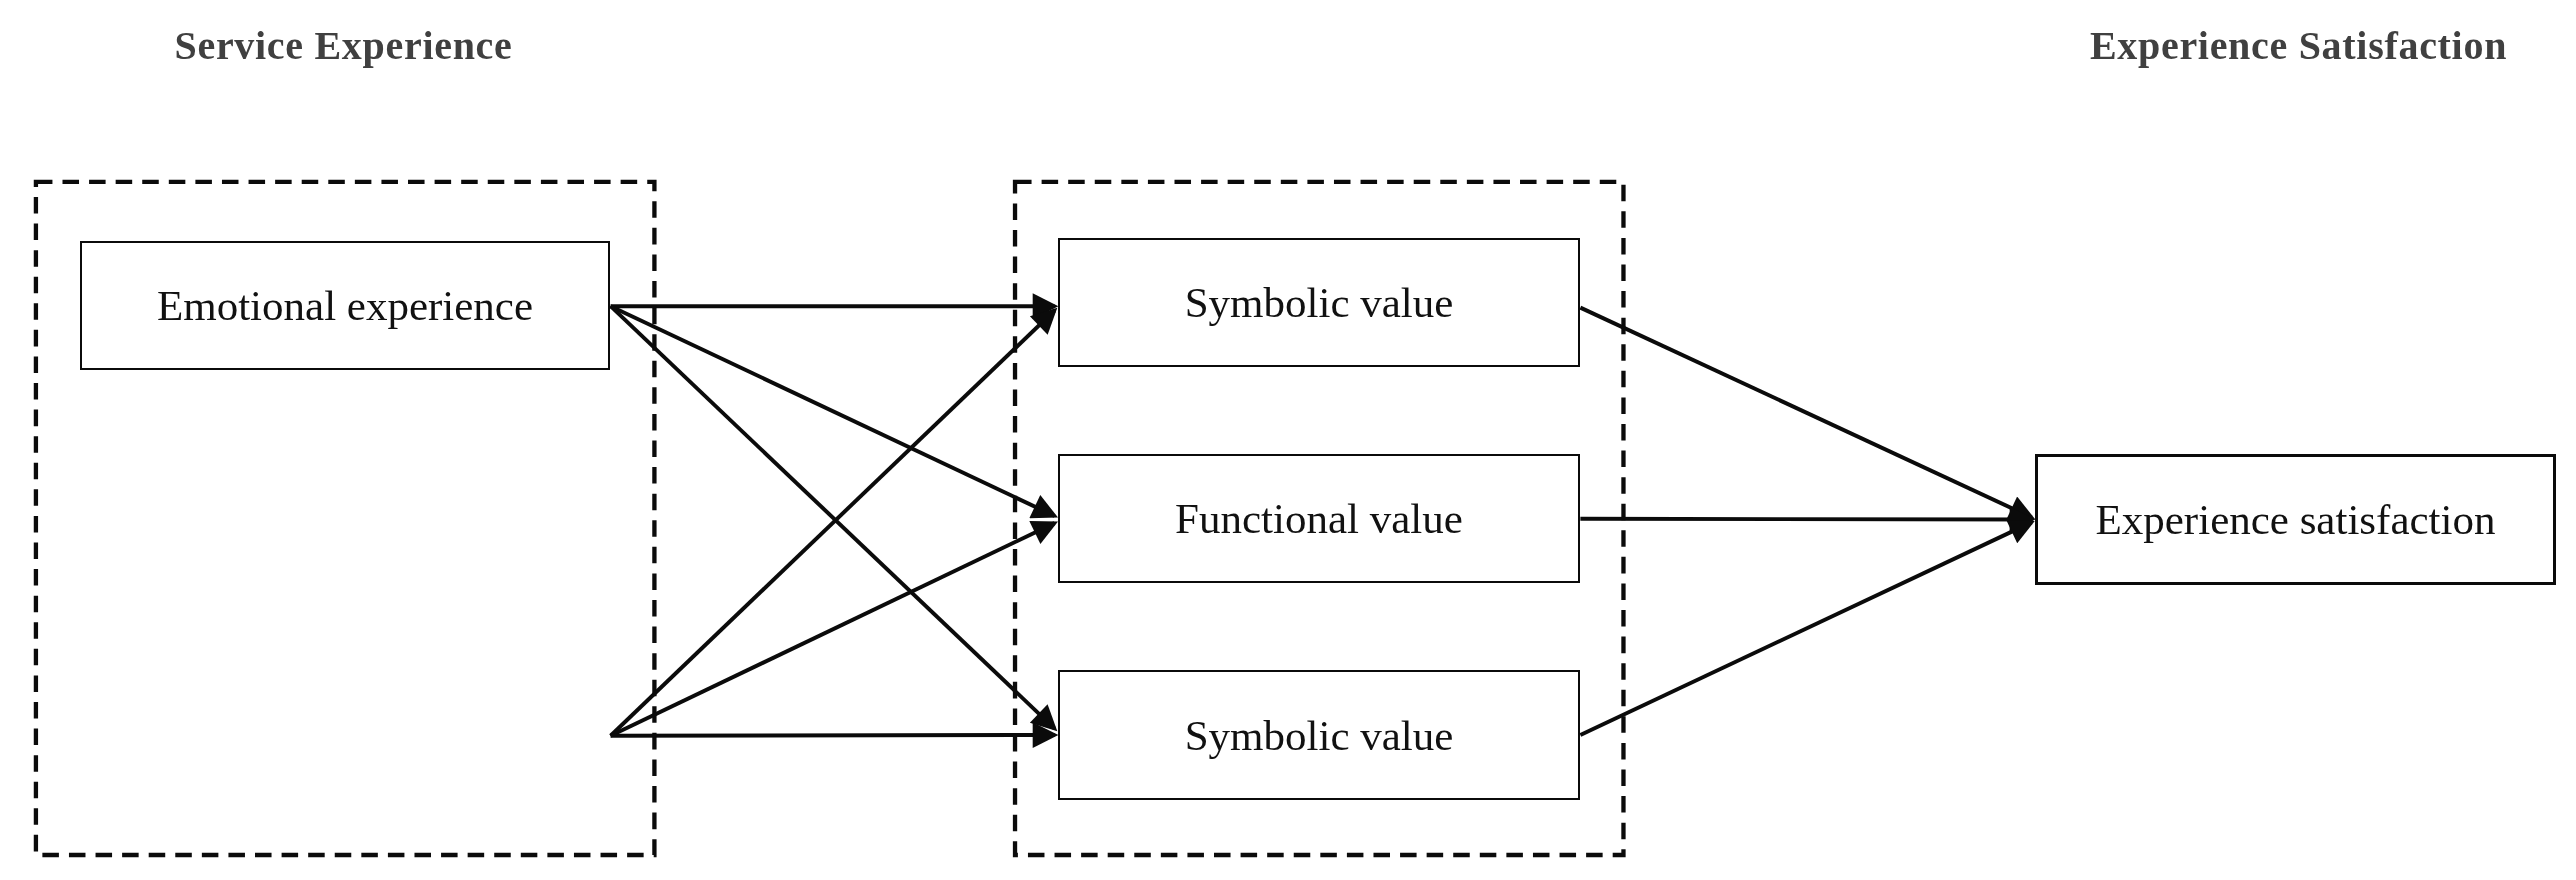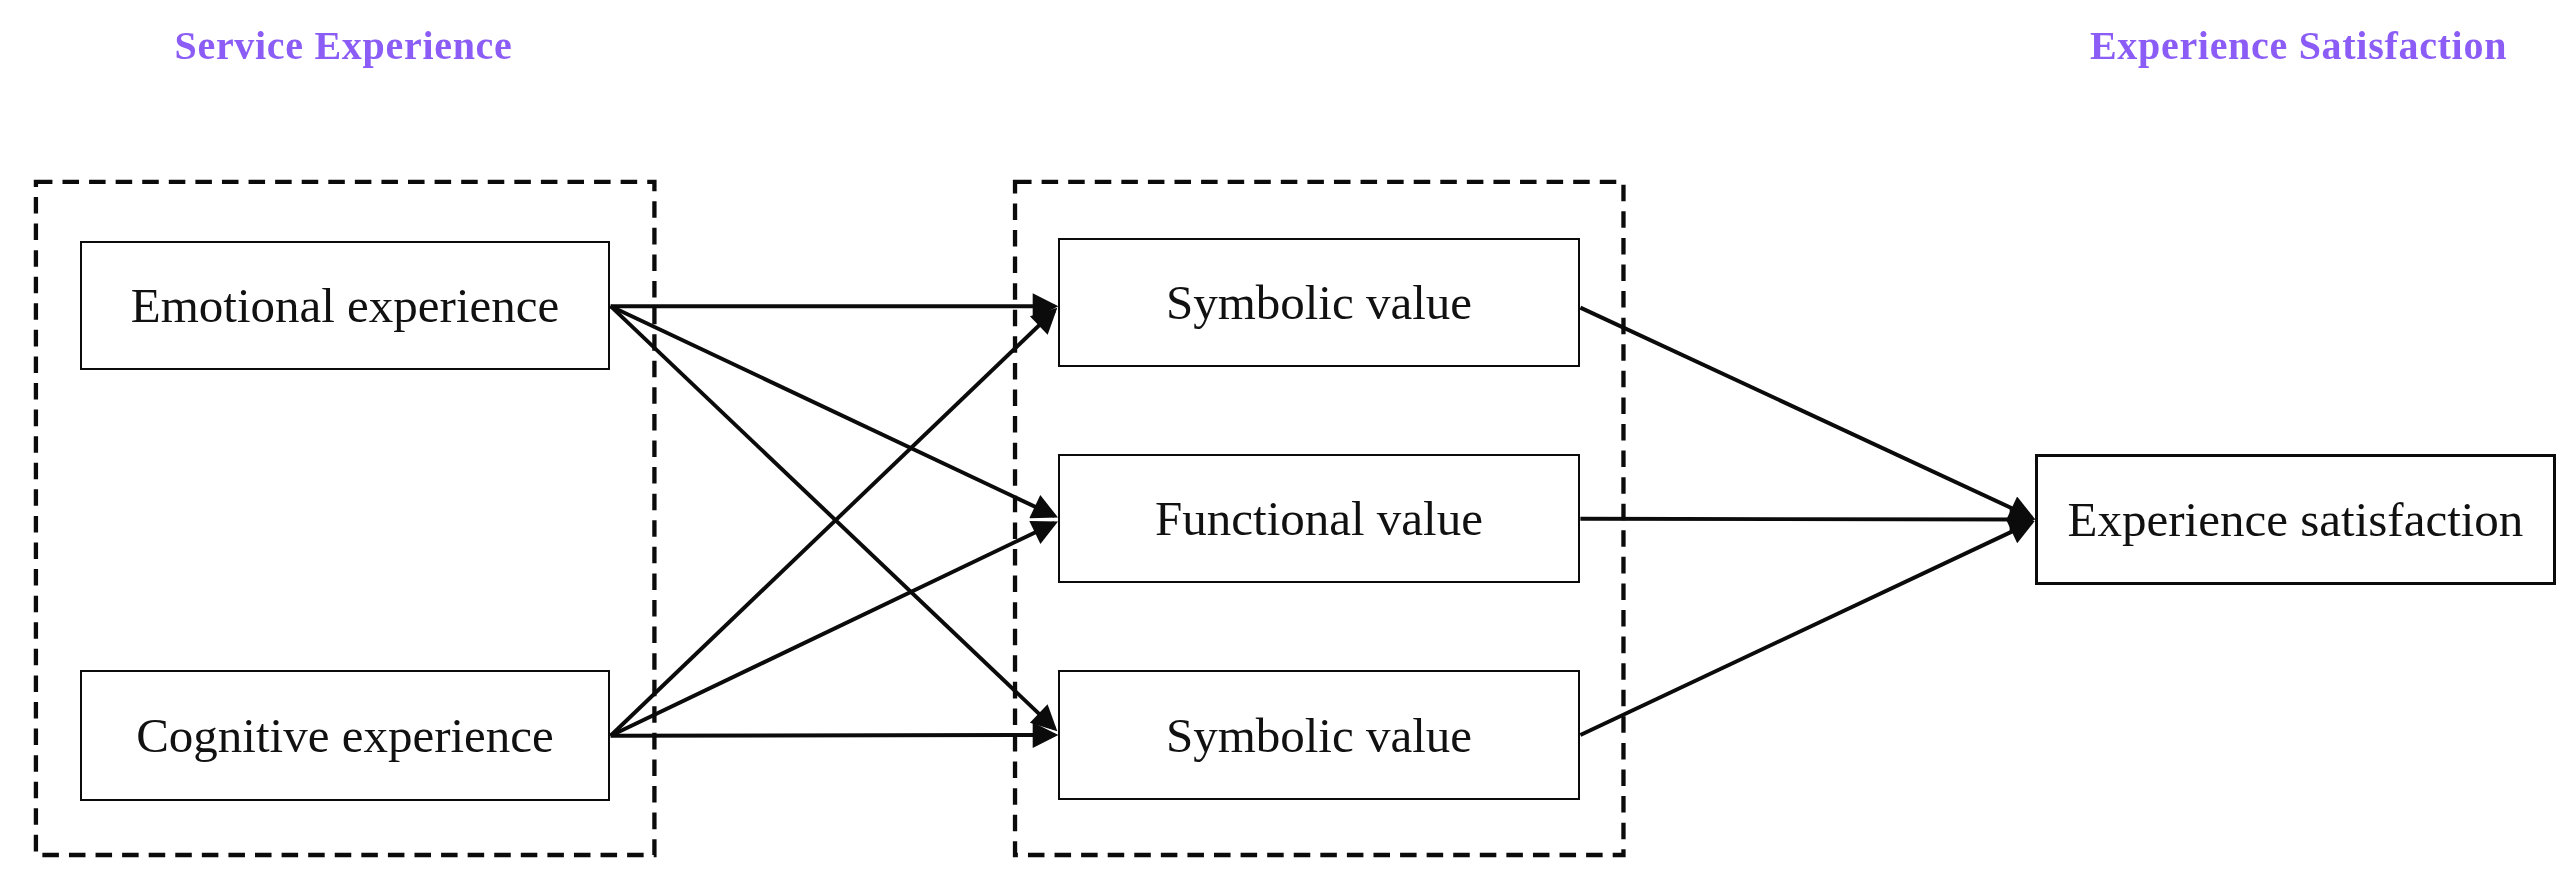--- a/index.html
+++ b/index.html
@@ -15,34 +15,34 @@
     background: #ffffff;
     color: #0b0b0b;
   }
   .col-header {
     position: absolute;
     top: 21.6px;
     font-size: 40px;
     font-weight: bold;
     text-align: center;
     letter-spacing: 0.7px;
-    color: #8b5cf6;
+    color: #404040;
     white-space: nowrap;
   }
   .hdr-service   { left: 92px;  width: 503px; }
   .hdr-value     { left: 1072px; width: 503px; }
   .hdr-satisf    { left: 2047px; width: 503px; }
   .node {
     position: absolute;
     background: #ffffff;
     border: 2.9px solid #0b0b0b;
     display: flex;
     align-items: center;
     justify-content: center;
-    font-size: 49px;
+    font-size: 43px;
     color: #111111;
     white-space: nowrap;
     z-index: 2;
   }
   .node-emotional    { left: 80px;  top: 241px; width: 530px; height: 129px; }
   .node-cognitive    { left: 80px;  top: 670px; width: 530px; height: 131px; }
   .node-affective    { left: 1058px; top: 238px; width: 522px; height: 129px; }
   .node-functional   { left: 1058px; top: 454px; width: 522px; height: 129px; font-family: Liberation Serif, serif; }
   .node-symbolic     { left: 1058px; top: 670px; width: 522px; height: 130px; }
   .node-satisfaction { left: 2035px; top: 454px; width: 521px; height: 131px; border-width: 3.6px; }
@@ -57,21 +57,20 @@
 </style>
 </head>
 <body>
 
 <div class="canvas">
 
   <div class="col-header hdr-service">Service Experience</div>
   <div class="col-header hdr-satisf">Experience Satisfaction</div>
 
   <div class="node node-emotional">Emotional experience</div>
-  <div class="node node-cognitive">Cognitive experience</div>
   <div class="node node-affective">Symbolic value</div>
   <div class="node node-functional">Functional value</div>
   <div class="node node-symbolic">Symbolic value</div>
   <div class="node node-satisfaction">Experience satisfaction</div>
 
   <svg class="overlay" viewBox="0 0 3586 1226" xmlns="http://www.w3.org/2000/svg">
     <defs>
       <marker id="arrow" viewBox="0 0 10 10" refX="8.5" refY="5" markerWidth="8" markerHeight="6.5" orient="auto-start-reverse">
         <path d="M 0 0 L 10 5 L 0 10 z" fill="#0b0b0b"></path>
       </marker>

